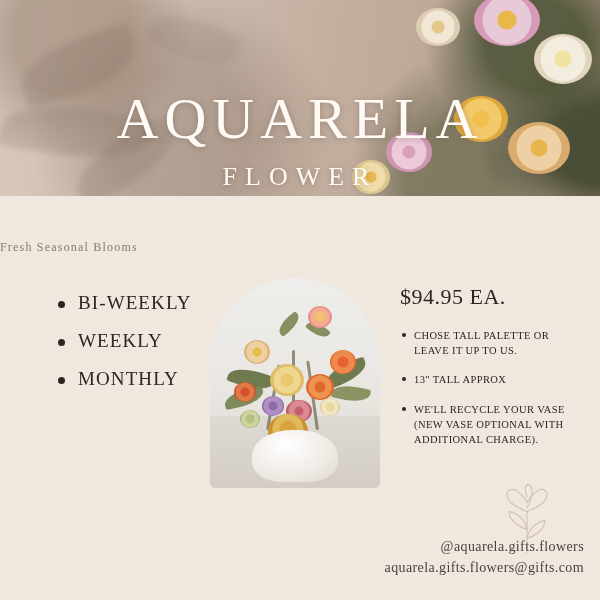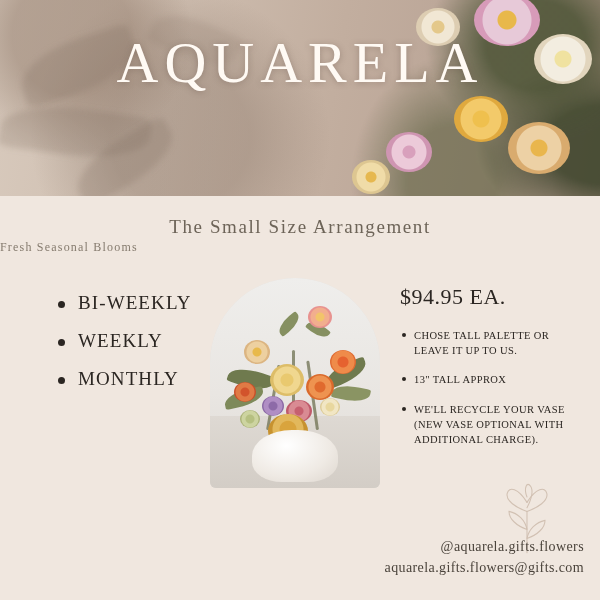--- a/index.html
+++ b/index.html
@@ -72,21 +72,21 @@
     filter: blur(1px);
   }
 
   .title-block {
     position: absolute;
     left: 0; top: 0;
     width: 600px; height: 248px;
     display: flex;
     flex-direction: column;
     align-items: center;
-    justify-content: space-between;
+    justify-content: center;
     padding-top: 34px;
     pointer-events: none;
   }
   .brand {
     font-family: "Liberation Serif", serif;
     font-size: 58px;
     letter-spacing: 6px;
     color: #fffaf4;
     line-height: 1;
     text-shadow: 0 1px 6px rgba(90,70,60,0.35);
@@ -279,21 +279,20 @@
     <div class="bloom" style="right:210px; top:160px; width:38px; height:34px; background:radial-gradient(circle at 50% 50%, #e6b84f 0 5px, #f0dca8 6px 14px, #ddc691 15px 20px);"></div>
 
     <div class="title-block">
       <div class="brand">AQUARELA</div>
       <div class="sub1">FLOWER</div>
     </div>
   </div>
 
   <div class="body-area">
 
-    <div class="arrangement-title">The  Small Size Arrangement</div>
     <div class="arrangement-sub">Fresh Seasonal Blooms</div>
 
     <ul class="freq-list">
       <li>BI-WEEKLY</li>
       <li>WEEKLY</li>
       <li>MONTHLY</li>
     </ul>
 
     <div class="arch">
       <div class="arch-bg"></div>

